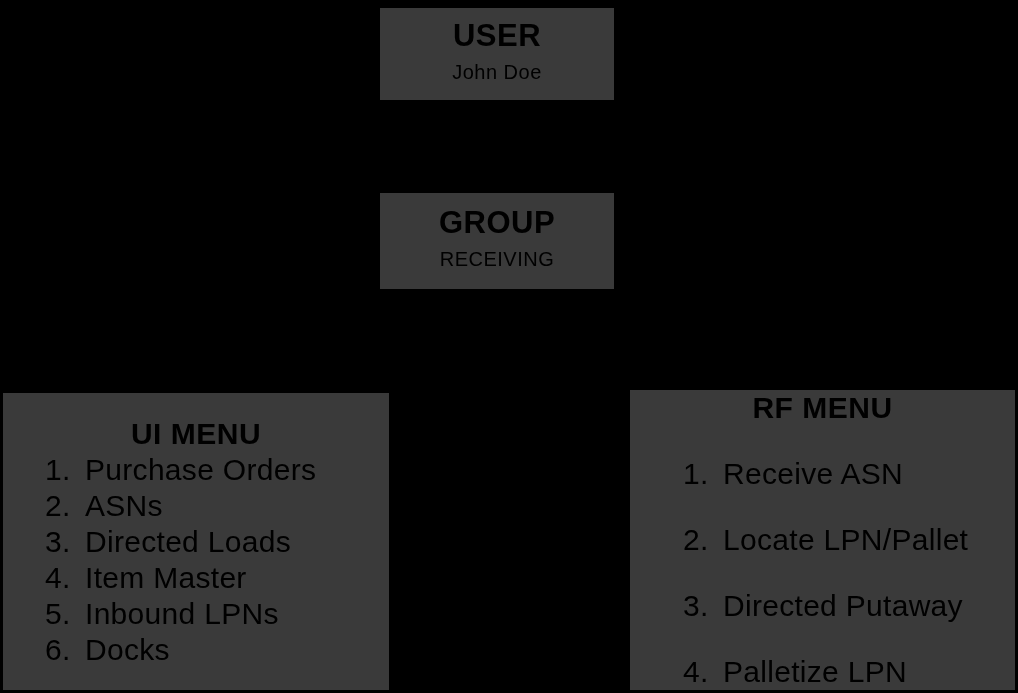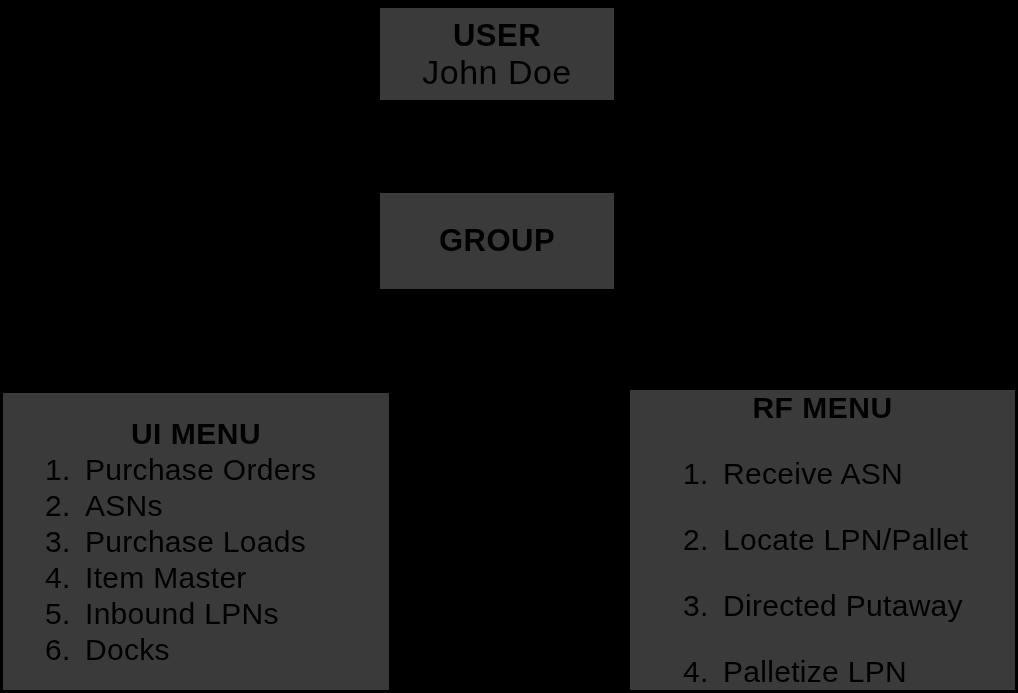--- a/index.html
+++ b/index.html
@@ -29,21 +29,21 @@
     text-align: center;
   }
   .box-title {
     font-weight: bold;
     font-size: 31px;
     line-height: 36px;
     letter-spacing: 0.5px;
     white-space: nowrap;
   }
   .box-value {
-    font-size: 34px;
+    font-size: 20px;
     line-height: 36px;
     letter-spacing: 0.5px;
     white-space: nowrap;
   }
   .user-box   { left: 377px; top: 5px;   width: 240px; height: 98px;  }
   .group-box  { left: 377px; top: 190px; width: 240px; height: 102px; justify-content: center; }
   .ui-menu-box{ left: 0px;   top: 390px; width: 392px; height: 303px; }
   .rf-menu-box{ left: 627px; top: 387px; width: 391px; height: 306px; justify-content: space-between; }
   .menu-title {
     font-weight: bold;
@@ -73,35 +73,36 @@
 
 <div class="canvas">
 
   <div class="box entity-box user-box">
     <div class="box-title">USER</div>
     <div class="box-value">John Doe</div>
   </div>
 
   <div class="box entity-box group-box">
     <div class="box-title">GROUP</div>
+    <div class="box-value">RECEIVING</div>
   </div>
 
   <div class="box ui-menu-box">
     <div class="menu-title">UI MENU</div>
     <div class="menu-item">
       <span class="num">1.</span>
       <span class="label">Purchase Orders</span>
     </div>
     <div class="menu-item">
       <span class="num">2.</span>
       <span class="label">ASNs</span>
     </div>
     <div class="menu-item">
       <span class="num">3.</span>
-      <span class="label">Purchase Loads</span>
+      <span class="label">Directed Loads</span>
     </div>
     <div class="menu-item">
       <span class="num">4.</span>
       <span class="label">Item Master</span>
     </div>
     <div class="menu-item">
       <span class="num">5.</span>
       <span class="label">Inbound LPNs</span>
     </div>
     <div class="menu-item">

